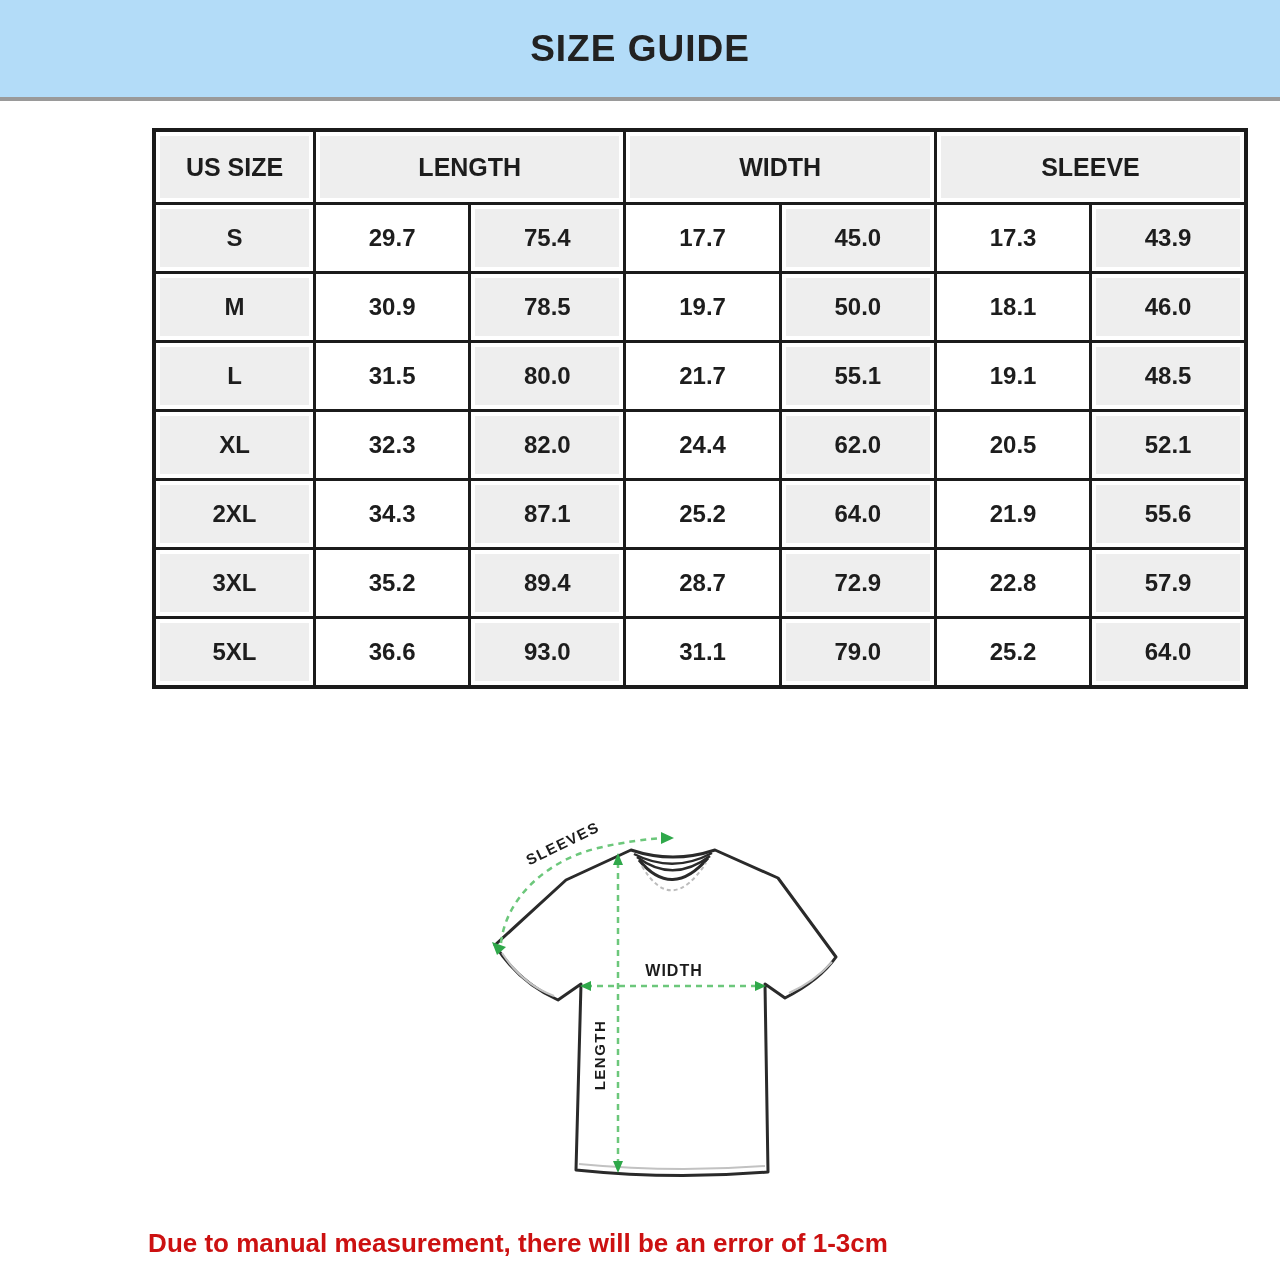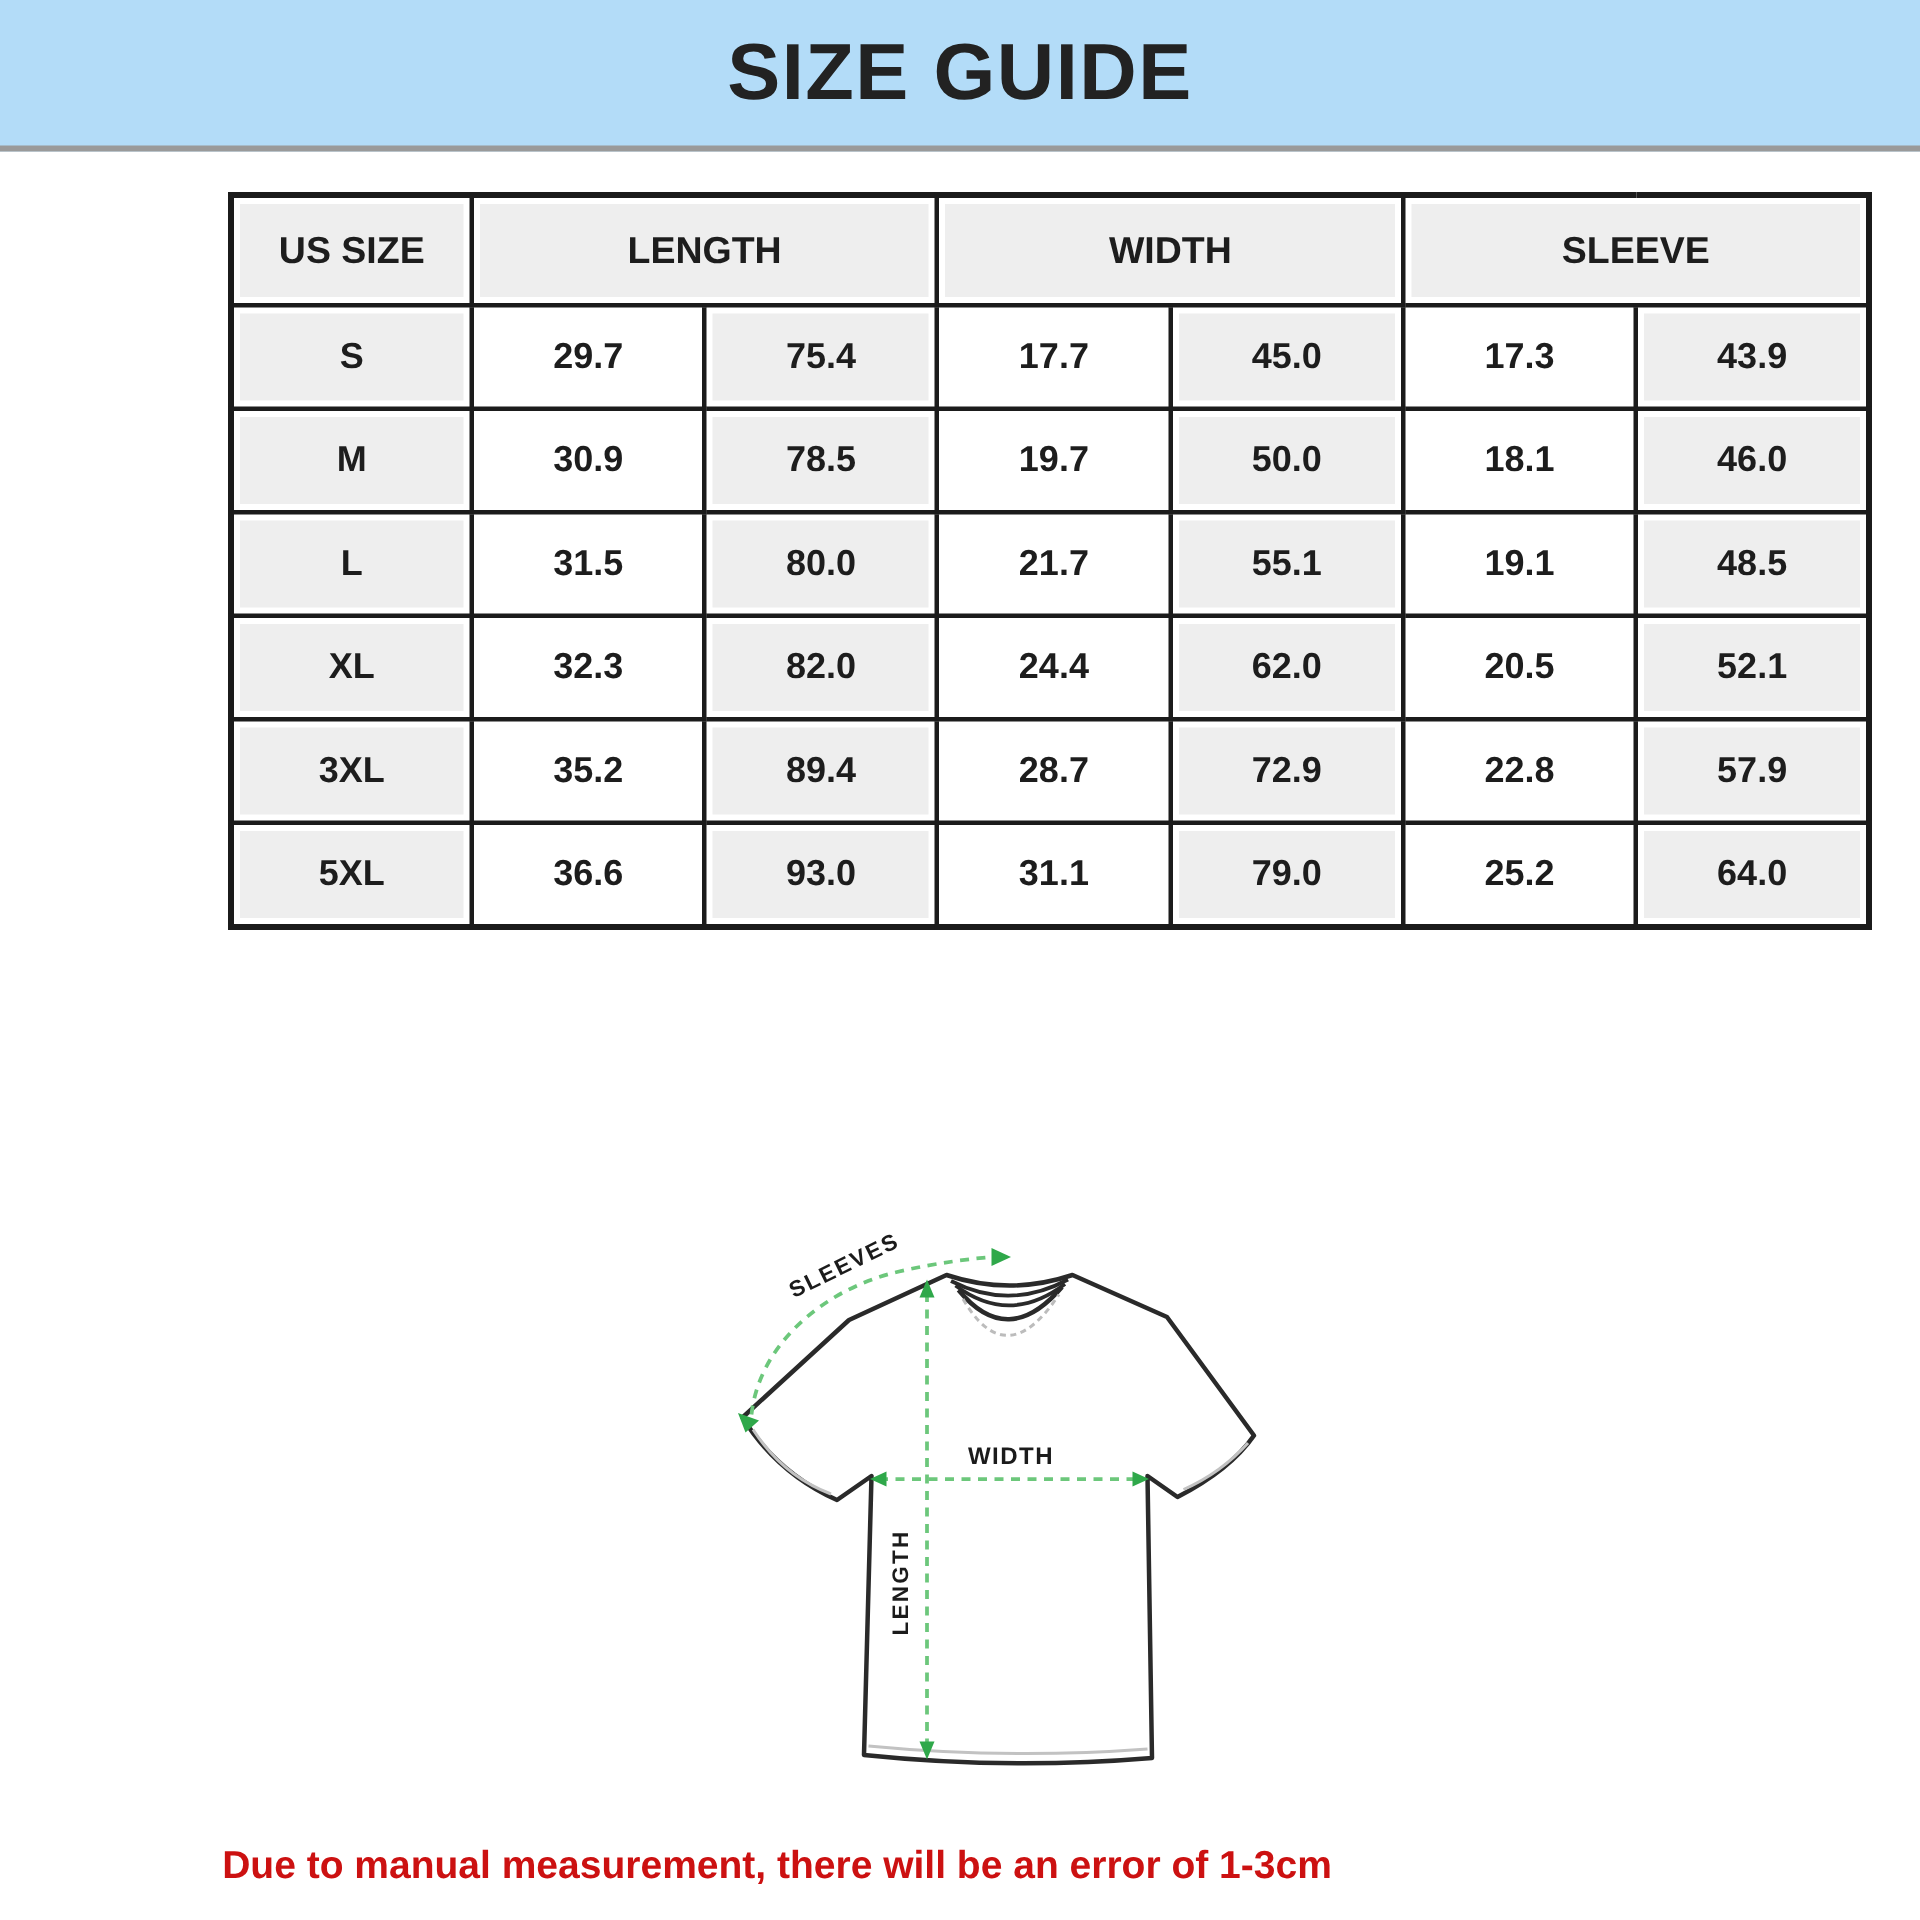--- a/index.html
+++ b/index.html
@@ -2,21 +2,21 @@
 <html><head>
 <meta charset="utf-8">
 <style>
   html,body{margin:0;padding:0;background:#ffffff;}
   .page{position:relative;width:1280px;height:1280px;background:#ffffff;overflow:hidden;
         font-family:"Liberation Sans",sans-serif;}
 
   
   .banner{position:absolute;top:0;left:0;width:1280px;height:97px;background:#b3dcf8;
           border-bottom:4px solid #9a9a9a;display:flex;align-items:center;justify-content:center;}
-  .title{margin:0;font-size:53px;font-weight:800;color:#222222;letter-spacing:1px;}
+  .title{margin:0;font-size:37px;font-weight:800;color:#222222;letter-spacing:1px;}
 
   
   .table-wrap{position:absolute;top:128px;left:152px;width:1096px;}
   table.size-table{border-collapse:collapse;width:100%;table-layout:fixed;
                    border:4px solid #1b1b1b;background:#ffffff;}
   table.size-table th,table.size-table td{border:3px solid #1b1b1b;padding:4px;height:58px;}
   table.size-table thead tr.group-row th{height:62px;}
   .box{height:100%;display:flex;align-items:center;justify-content:center;
        font-weight:700;color:#1d1d1d;font-size:24px;background:#ffffff;}
   .box.gray{background:#eeeeee;}
@@ -153,20 +153,43 @@
             </td>
             <td>
               <div class="box">20.5</div>
             </td>
             <td>
               <div class="box gray">52.1</div>
             </td>
           </tr>
           <tr>
             <td>
+              <div class="box gray">2XL</div>
+            </td>
+            <td>
+              <div class="box">34.3</div>
+            </td>
+            <td>
+              <div class="box gray">87.1</div>
+            </td>
+            <td>
+              <div class="box">25.2</div>
+            </td>
+            <td>
+              <div class="box gray">64.0</div>
+            </td>
+            <td>
+              <div class="box">21.9</div>
+            </td>
+            <td>
+              <div class="box gray">55.6</div>
+            </td>
+          </tr>
+          <tr>
+            <td>
               <div class="box gray">3XL</div>
             </td>
             <td>
               <div class="box">35.2</div>
             </td>
             <td>
               <div class="box gray">89.4</div>
             </td>
             <td>
               <div class="box">28.7</div>

